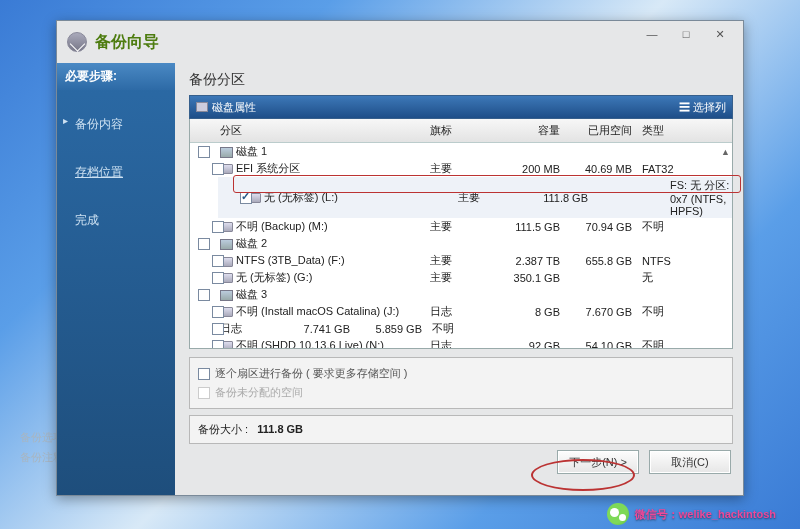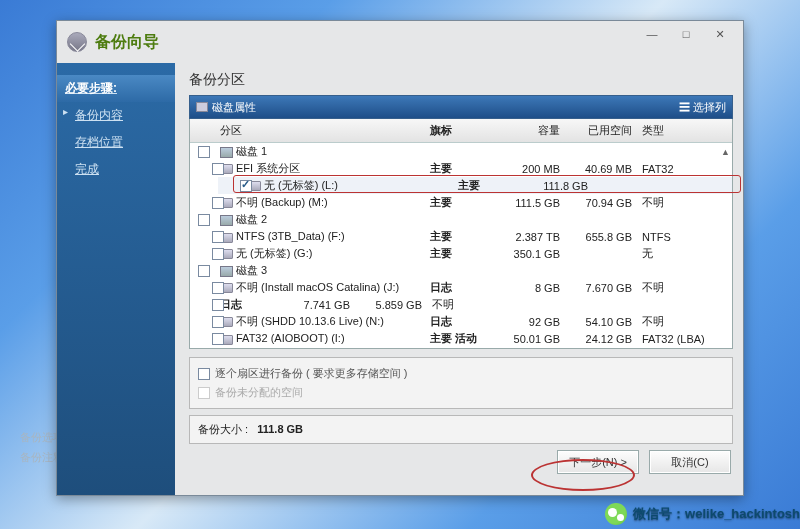--- a/index.html
+++ b/index.html
@@ -10,41 +10,41 @@
   }
   .win-controls { position:absolute; top:4px; right:6px; display:flex; gap:0; }
   .win-btn { width:34px; height:20px; text-align:center; line-height:18px; font-size:11px; color:#555; }
   .titlebar {
     height: 42px; display:flex; align-items:center; padding-left:10px;
     color:#4d7c0f; font-size:16px; font-weight:600;
   }
   .app-icon { width:20px; height:20px; border-radius:50%; background:linear-gradient(#aab,#778); margin-right:8px; display:flex; align-items:center; justify-content:center; border:1px solid #889;}
   .app-icon::before{content:"";width:10px;height:10px;border:1.5px solid #fff;border-bottom:none;border-right:none;transform:rotate(225deg) translate(-1px,-1px);}
   .body { display:flex; height:calc(100% - 42px); }
-  .sidebar { width:118px; background: linear-gradient(#2b6aa6,#1e4e7c); color:#cde1f2; font-size:12px; padding-top:12px;text-decoration:underline; }
+  .sidebar { width:118px; background: linear-gradient(#2b6aa6,#1e4e7c); color:#cde1f2; font-size:12px; padding-top:0; }
   .side-hdr { background:linear-gradient(#4a89c4,#2d6aa6); color:#fff; font-size:12px; font-weight:600; padding:5px 8px; }
-  .side-item { padding:5px 8px 5px 18px; position:relative; }
+  .side-item { padding:5px 8px 5px 18px; position:relative;margin-top:21px; }
   .side-item.current { text-decoration: underline; }
   .side-arrow::before { content:"▸"; position:absolute; left:6px; top:4px; font-size:10px; }
   .main { flex:1; padding:8px 10px 6px 14px; display:flex; flex-direction:column; }
   .main-title { font-size:14px; color:#333; margin-bottom:6px; }
   .panel-hdr {
     height:24px; background:linear-gradient(#3d78b8,#1e4e88); color:#fff; font-size:11px;
     display:flex; align-items:center; padding:0 6px; border:1px solid #365f8c;
   }
   .panel-hdr .spacer{flex:1;}
   .disk-ico{width:12px;height:10px;background:#ccd;border:1px solid #889;margin-right:4px;}
   .grid {
     border:1px solid #9aa; border-top:none; background:#fff; font-size:11px; color:#222;
     height:230px; overflow-y:scroll; overflow-x:hidden;
   }
   .grid-hdr { display:flex; background:linear-gradient(#f7f7f7,#e3e3e3); border-bottom:1px solid #bcc; padding:3px 0; position:sticky; top:0;}
   .c-chk{width:30px; padding-left:8px;}
   .c-name{width:210px;}
-  .c-flag{width:68px;font-weight:bold;}
+  .c-flag{width:68px;}
   .c-cap{width:68px; text-align:right; padding-right:6px;}
   .c-used{width:72px; text-align:right; padding-right:6px;}
   .c-type{flex:1; padding-left:4px;}
   .grid-hdr > div { padding-top:1px; padding-bottom:1px;}
   .row { display:flex; align-items:center; padding:1px 0; }
   .row.disk { background:#fff; }
   .row .c-name.disk-name{ font-weight:400; color:#222; }
   .chk { width:12px; height:12px; border:1px solid #7a8aa0; background:#fff; display:inline-block; vertical-align:middle; position:relative;}
   .chk.on::after{content:"✓"; position:absolute; left:0; top:-3px; font-size:11px; color:#2a5d8a; font-weight:bold;}
   .vol-ico{display:inline-block;width:13px;height:10px;background:linear-gradient(#dde,#aab);border:1px solid #889;margin:0 3px 0 0;vertical-align:middle;border-radius:1px;}
@@ -54,21 +54,21 @@
   .options { margin-top:8px; border:1px solid #b8b8b8; background:#f3f3f3; padding:6px 8px; font-size:11px; color:#555;}
   .options .opt{ display:flex; align-items:center; gap:5px; padding:2px 0;}
   .size-line { margin-top:6px; border:1px solid #b8b8b8; background:#f3f3f3; padding:6px 8px; font-size:11px; color:#222;}
   .size-line b{ font-weight:700; margin-left:6px;}
   .btnbar { margin-top:6px; display:flex; justify-content:flex-end; gap:10px; padding-right:2px;}
   .btn { min-width:82px; height:24px; border:1px solid #9aa; background:linear-gradient(#fdfdfd,#e6e6e6); font-size:11px; color:#333; display:flex;align-items:center;justify-content:center; box-shadow:0 0 0 1px #fff inset;}
   .circle-mark{position:absolute;border:2px solid #b33;border-radius:50%;pointer-events:none;}
   
   .ghost{position:absolute;font-size:11px;color:#a8b5c0;left:20px;}
   
-  .wm{position:absolute;right:0;bottom:4px;display:flex;align-items:center;gap:6px;color:#0c4a6e;font-size:13px;font-weight:600;text-shadow:0 1px 2px rgba(0,0,0,.5);}
+  .wm{position:absolute;right:24px;bottom:4px;display:flex;align-items:center;gap:6px;color:#ec4899;font-size:11px;font-weight:600;text-shadow:0 1px 2px rgba(0,0,0,.5);}
   .wm-ico{width:22px;height:22px;border-radius:50%;background:radial-gradient(circle at 35% 35%, #7ed957 0 60%, #5cbf3a 100%);position:relative;}
   .wm-ico::before{content:"";position:absolute;width:9px;height:9px;border-radius:50%;background:#fff;left:3px;top:5px;}
   .wm-ico::after{content:"";position:absolute;width:7px;height:7px;border-radius:50%;background:#fff;right:3px;bottom:4px;}
   .scroll-arrow{font-size:9px;color:#666;}
 </style>
 </head>
 <body>
 
 <div class="ghost" style="top:430px;">备份选项</div>
 <div class="ghost" style="top:450px;">备份注释</div>
@@ -127,20 +127,21 @@
             <div class="c-cap">200 MB</div>
             <div class="c-used">40.69 MB</div>
             <div class="c-type">FAT32</div>
           </div>
           <div class="row selected">
             <div class="c-chk" style="padding-left:22px"><span class="chk on"></span></div>
             <div class="c-name"><span class="vol-ico"></span>无 (无标签) (L:)</div>
             <div class="c-flag">主要</div>
             <div class="c-cap">111.8 GB</div>
             <div class="c-used"></div>
+            <div class="c-type">FS: 无 分区: 0x7 (NTFS, HPFS)</div>
           </div>
           <div class="row">
             <div class="c-chk" style="padding-left:22px"><span class="chk"></span></div>
             <div class="c-name"><span class="vol-ico"></span>不明 (Backup) (M:)</div>
             <div class="c-flag">主要</div>
             <div class="c-cap">111.5 GB</div>
             <div class="c-used">70.94 GB</div>
             <div class="c-type">不明</div>
           </div>
           <div class="row disk">

